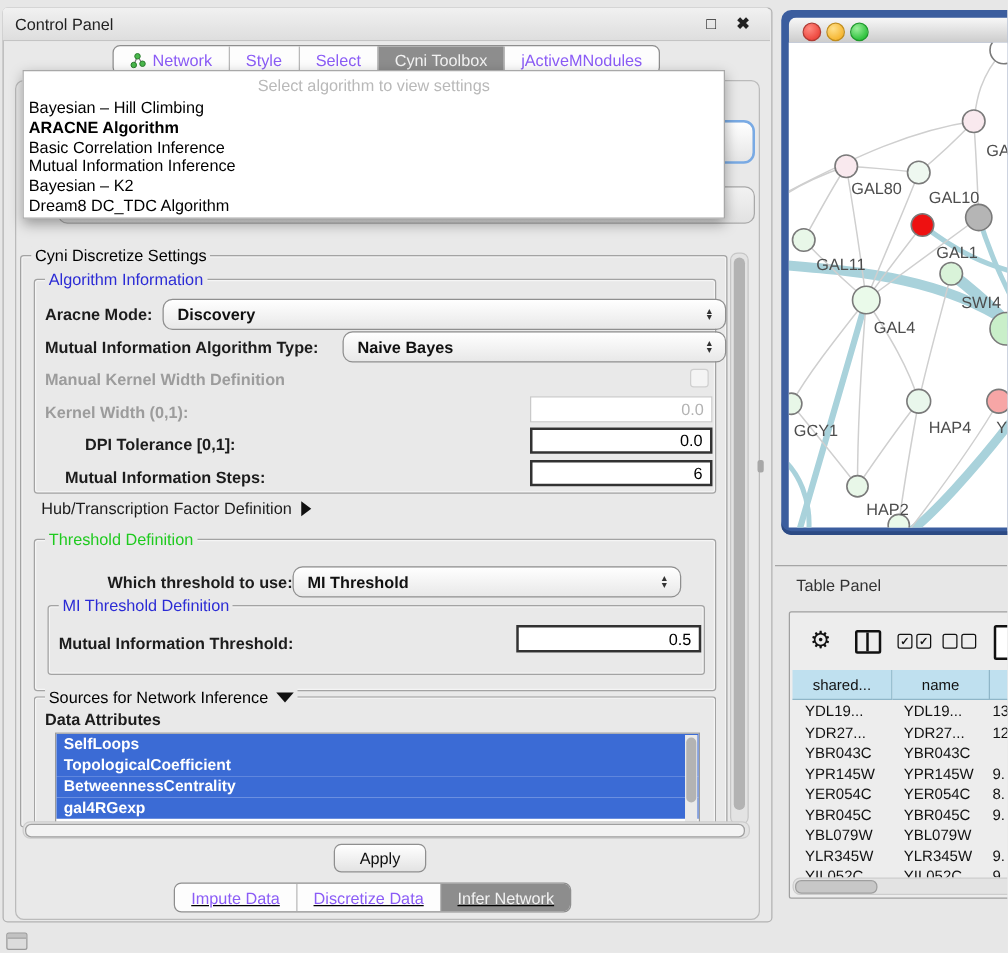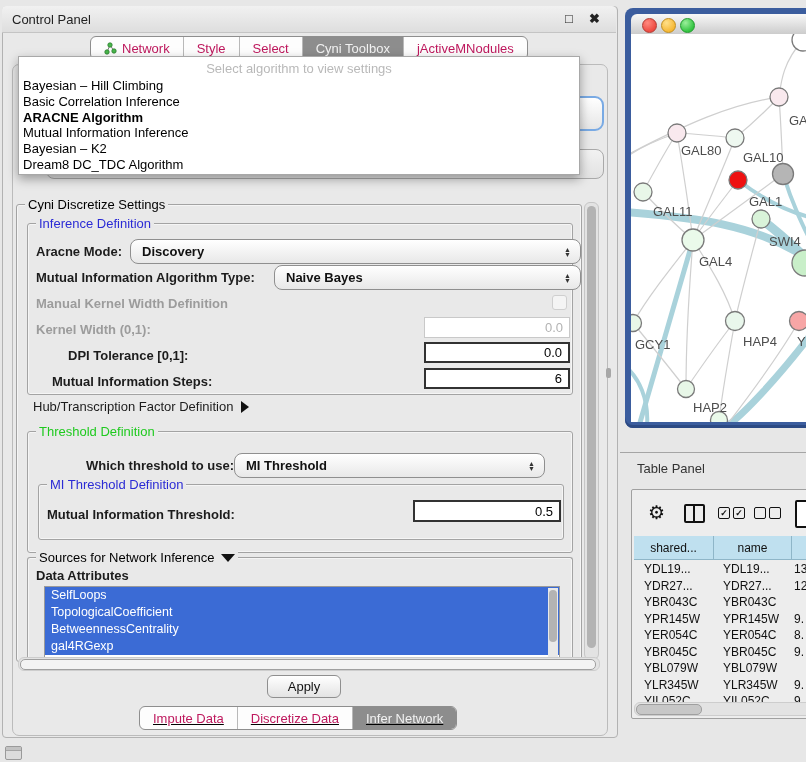--- a/index.html
+++ b/index.html
@@ -9,21 +9,21 @@
   .lbl{font-size:13px;color:#1c1c1c;white-space:nowrap;}
   .bold{font-weight:bold;}
   .dis{color:#9c9c9c;}
   
   .cpwin{left:2px;top:6px;width:614px;height:730px;background:#e9e9e9;border:1px solid #b2b2b2;border-radius:4px;}
   .titlebar{left:2px;top:6px;width:614px;height:26px;background:linear-gradient(#f1f1f1,#dedede);border-bottom:1px solid #c4c4c4;border-radius:4px 4px 0 0;}
   .titletext{left:12px;top:12px;font-size:13px;color:#222;}
   .wctl{font-size:13px;color:#222;font-weight:bold;cursor:default;}
   
   .seg{display:flex;align-items:stretch;background:#fdfdfd;border:1px solid #8e8e8e;border-radius:6px;overflow:hidden;height:22px;}
-  .seg .s{display:flex;align-items:center;gap:5px;padding:0 13px;font-size:13px;color:#be185d;border-left:1px solid #b9b9b9;}
+  .seg .s{display:flex;align-items:center;gap:5px;padding:0 13px;font-size:13px;color:#8b5cf6;border-left:1px solid #b9b9b9;}
   .seg .s:first-child{border-left:none;}
   .seg .sel{background:#8d8d8d;color:#f2f2f2;}
   
   .contentpanel{left:12px;top:64px;width:594px;height:670px;background:#e9e9e9;border:1px solid #bbb;border-radius:7px;}
   
   .popup{left:18px;top:56px;width:560px;height:117px;background:#fff;border:1px solid #a8a8a8;box-shadow:0 4px 10px rgba(0,0,0,.35);z-index:50;}
   .popup .ph{display:block;text-align:center;color:#b9b9b9;font-size:13px;padding-top:4px;height:17px;}
   .popup .it{display:block;font-size:13px;color:#000;padding-left:4px;height:15.8px;line-height:15.8px;}
   
   .grp{border:1px solid #a3a3a3;border-radius:3px;box-shadow:inset 0 0 0 1px rgba(255,255,255,.55);}
@@ -33,21 +33,21 @@
   
   .combo{position:absolute;display:flex;align-items:center;background:linear-gradient(#ffffff,#e8e8e8);border:1px solid #8f8f8f;border-radius:8px;font-size:13px;color:#111;padding-left:11px;font-weight:bold;}
   .combo .arr{margin-left:auto;padding-right:9px;font-size:7px;line-height:5px;color:#333;text-align:center;}
   
   .fld{position:absolute;background:#fff;font-size:13px;text-align:right;padding:0 6px;display:flex;align-items:center;justify-content:flex-end;}
   .fld.en{border:2px solid #323232;}
   .fld.off{border:1px solid #c9c9c9;color:#b3b3b3;}
   .ckb{position:absolute;width:13px;height:13px;border:1px solid #cfcfcf;border-radius:3px;background:#f4f4f4;}
   
   .dlist{background:#fff;border:1px solid #9a9a9a;overflow:hidden;}
-  .dlist .li{height:17px;line-height:17px;background:#3b6bd5;color:#fff;font-size:12.5px;padding-left:6px;}
+  .dlist .li{height:17px;line-height:17px;background:#3b6bd5;color:#fff;font-size:12.5px;padding-left:6px;font-weight:bold;}
   
   .sbtrack{background:#e3e3e3;border:1px solid #c6c6c6;border-radius:6px;}
   .sbthumb{position:absolute;background:#b3b3b3;border-radius:5px;}
   .hthumb{position:absolute;background:#f3f3f3;border:1px solid #9f9f9f;border-radius:5px;}
   
   .btn{position:absolute;display:flex;align-items:center;justify-content:center;background:linear-gradient(#ffffff,#e3e3e3);border:1px solid #8f8f8f;border-radius:6px;font-size:13px;color:#111;}
   
   .netframe{left:625px;top:8px;width:186px;height:420px;background:#3b5d9e;border-radius:8px 0 0 8px;box-shadow:inset 0 -3px 0 #2c4a84;}
   .nettitle{position:absolute;left:6px;top:6px;width:180px;height:20px;background:linear-gradient(#f8f8f8,#cccccc);border-radius:6px 0 0 0;border-bottom:1px solid #9d9d9d;}
   .tl{position:absolute;top:3.5px;width:13px;height:13px;border-radius:50%;}
@@ -101,32 +101,32 @@
   </div>
 
   <div class="abs contentpanel"></div>
 
   <div class="abs" style="left:420px;top:96px;width:180px;height:31px;border:2px solid #79aae4;border-radius:9px;background:linear-gradient(#fff,#e6e6e6);z-index:5;"></div>
   <div class="abs" style="left:46px;top:149px;width:556px;height:28px;border:1px solid #a9a9a9;border-radius:8px;background:linear-gradient(#f2f2f2,#e2e2e2);z-index:5;"></div>
 
   <div class="abs popup">
     <span class="ph">Select algorithm to view settings</span>
     <span class="it">Bayesian – Hill Climbing</span>
+    <span class="it bold">ARACNE Algorithm</span>
     <span class="it">Basic Correlation Inference</span>
-    <span class="it bold">ARACNE Algorithm</span>
     <span class="it">Mutual Information Inference</span>
     <span class="it">Bayesian – K2</span>
     <span class="it">Dream8 DC_TDC Algorithm</span>
   </div>
 
   <div class="abs grp" style="left:16px;top:204px;width:564px;height:456px;">
     <span class="gt">Cyni Discretize Settings</span>
 
     <div class="abs grp" style="left:10px;top:18px;width:544px;height:170px;">
-      <span class="gt blue">Inference Definition</span>
+      <span class="gt blue">Algorithm Information</span>
 
       <span class="abs lbl bold" style="left:8px;top:20px;">Aracne Mode:</span>
       <div class="combo" style="left:102px;top:15px;width:438px;height:23px;">
         <span>Discovery</span>
         <span class="arr">▲<br>▼</span>
       </div>
 
       <span class="abs lbl bold" style="left:8px;top:46px;">Mutual Information Algorithm Type:</span>
       <div class="combo" style="left:246px;top:41px;width:294px;height:23px;">
         <span>Naive Bayes</span>

